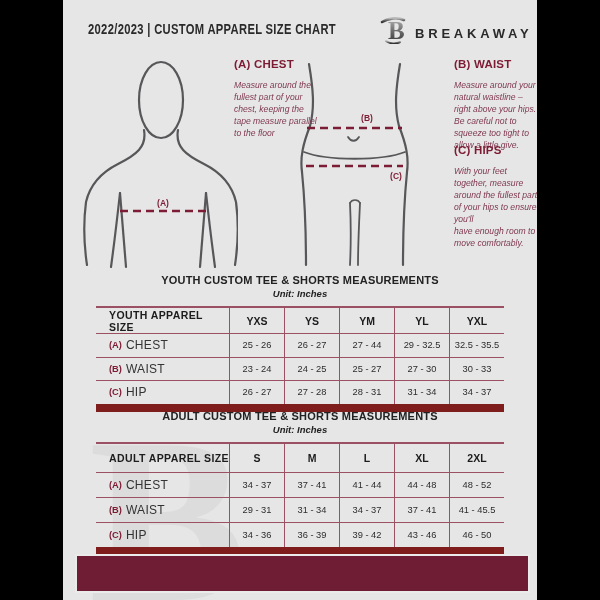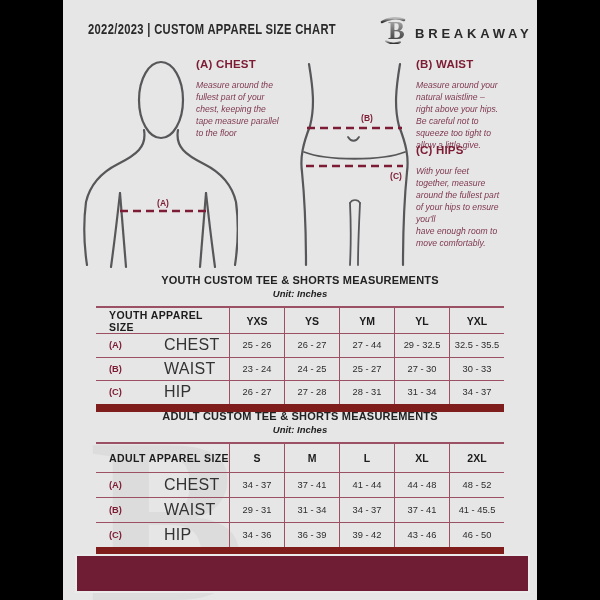--- a/index.html
+++ b/index.html
@@ -15,42 +15,42 @@
   
   .watermark{position:absolute;left:26px;top:404px;font-family:"Liberation Serif",serif;font-weight:bold;
     font-size:235px;line-height:1;color:#dcdcdc;z-index:1;user-select:none;}
 
   
   .fig{position:absolute;z-index:2;}
   #torso-fig{left:15px;top:55px;}
   #lower-fig{left:234px;top:62px;}
 
   
-  .instr{position:absolute;width:124px;z-index:2;}
+  .instr{position:absolute;width:124px;z-index:2;margin-left:38px;}
   #instr-chest{left:133px;top:58px;}
   #instr-waist{left:353px;top:58px;}
   #instr-hips{left:353px;top:144px;}
   .instr h3{margin:0 0 9px 0;font-size:11.5px;font-weight:bold;color:#7d1b33;letter-spacing:.2px;}
   .instr p{margin:0;font-size:8.6px;line-height:12px;font-style:italic;color:#7f3850;white-space:pre-line;}
 
   
   .measure-block{position:absolute;left:33px;width:408px;z-index:2;}
   #youth-block{top:274px;}
   #adult-block{top:410px;}
   .tbl-title{text-align:center;font-size:11px;font-weight:bold;color:#222;letter-spacing:.2px;}
   .tbl-unit{text-align:center;font-size:9.5px;font-style:italic;font-weight:bold;color:#222;margin-top:2px;}
   .tbl{margin-top:7px;border-top:2px solid #9c5064;border-bottom:8px solid #7f1d1d;}
   .tr{display:grid;grid-template-columns:133px repeat(5,1fr);border-bottom:1px solid #9c5064;}
   .tr:last-child{border-bottom:none;}
   .td{display:flex;align-items:center;justify-content:center;font-size:9.3px;color:#2c2c2c;}
   .td+.td{border-left:1px solid #9c5064;}
   .label-col{justify-content:flex-start;padding-left:13px;}
   .th-row .label-col{font-size:10px;color:#3b3b3b;letter-spacing:.4px;}
   .th-row .td{font-weight:bold;font-size:10.5px;color:#1c1c1c;}
-  .row-label{font-size:16px;color:#333;letter-spacing:.3px;margin-left:38px;}
+  .row-label{font-size:12px;color:#333;letter-spacing:.3px;}
   .pfx{color:#7d1b33;font-weight:bold;margin-right:4px;}
   #youth-block .th-row{height:25px;}
   #youth-block .data-row{height:22.5px;}
   #adult-block .th-row{height:28px;}
   #adult-block .data-row{height:24px;}
 
   
   .footer-bar{position:absolute;left:12px;top:554px;width:451px;height:35px;background:#6e1d34;
     border:2px solid #ebebeb;z-index:3;}
 </style>

